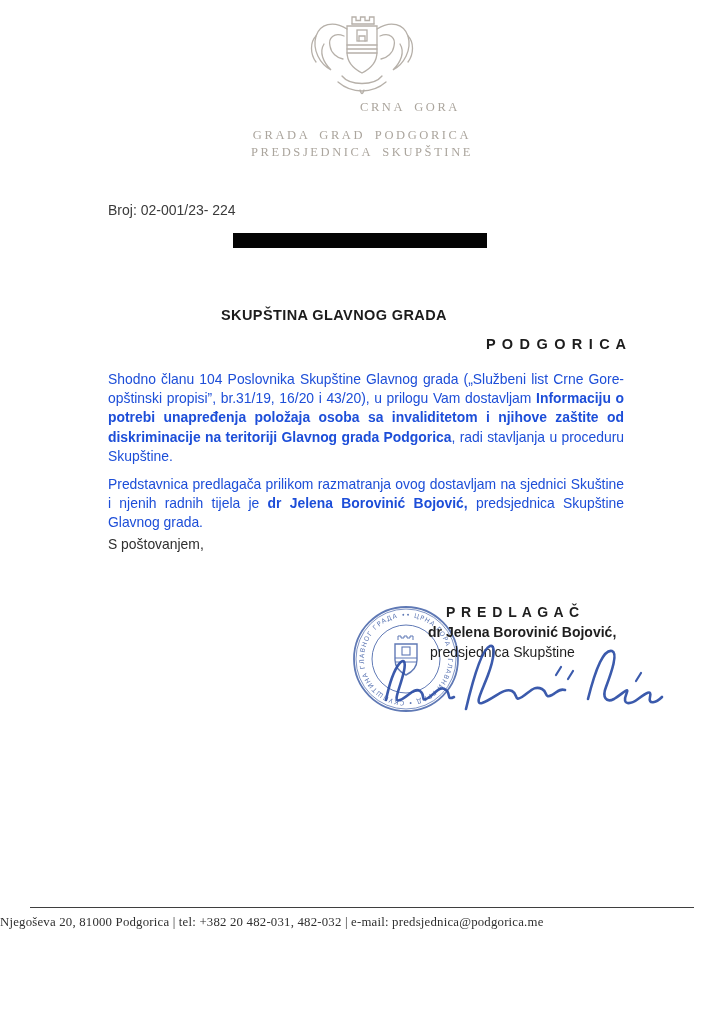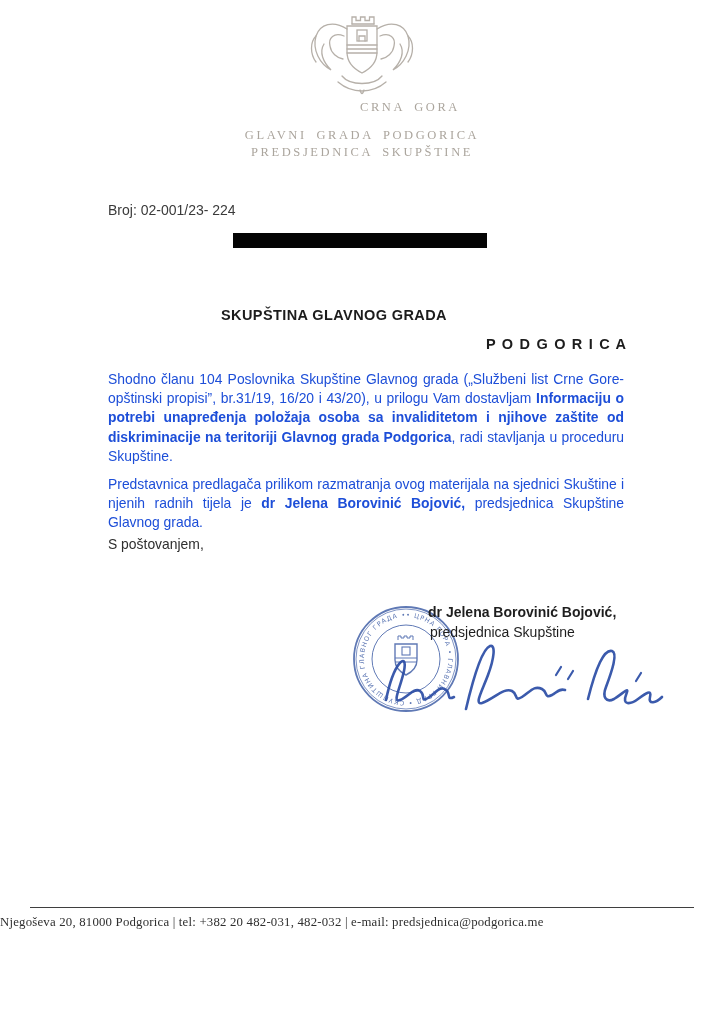--- a/index.html
+++ b/index.html
@@ -78,32 +78,32 @@
     <path d="M77,17 C91,8 104,12 108,24 C112,38 104,52 93,58 C101,50 105,40 100,32"></path>
     <path d="M80,24 C90,20 96,26 94,34 C93,41 87,46 81,47"></path>
     <path d="M108,24 C114,30 114,42 108,50"></path>
 
     <path d="M42,64 C50,74 74,74 82,64"></path>
     <path d="M38,70 C52,82 72,82 86,70"></path>
     <path d="M60,78 q2,7 4,0"></path>
   </svg>
 
   <div class="lh-line lh1">CRNA GORA</div>
-  <div class="lh-line lh2">GLAVNI GRADA PODGORICA</div>
+  <div class="lh-line lh2">GRADA GRAD PODGORICA</div>
   <div class="lh-line lh3">PREDSJEDNICA SKUPŠTINE</div>
 
   <div class="meta-number">Broj: 02-001/23- 224</div>
 
   <div class="redaction"></div>
 
   <div class="title1">SKUPŠTINA GLAVNOG GRADA</div>
   <div class="title2">P O D G O R I C A</div>
 
   <div class="para p1"><span>Shodno članu 104 Poslovnika Skupštine Glavnog grada („Službeni list Crne Gore-opštinski propisi”, br.31/19, 16/20 i 43/20), u prilogu Vam dostavljam </span><span style="font-weight: 700;">Informaciju o potrebi unapređenja položaja osoba sa invaliditetom i njihove zaštite od diskriminacije na teritoriji Glavnog grada Podgorica</span><span>, radi stavljanja u proceduru Skupštine.</span></div>
-  <div class="para p2"><span>Predstavnica predlagača prilikom razmatranja ovog materijala na sjednici Skuštine i njenih radnih tijela je </span><span style="font-weight: 700;">dr Jelena Borovinić Bojović,</span><span> predsjednica Skupštine Glavnog grada.</span></div>
+  <div class="para p2"><span>Predstavnica predlagača prilikom razmatranja ovog dostavljam na sjednici Skuštine i njenih radnih tijela je </span><span style="font-weight: 700;">dr Jelena Borovinić Bojović,</span><span> predsjednica Skupštine Glavnog grada.</span></div>
   <div class="closing">S poštovanjem,</div>
 
   <svg class="stamp" viewBox="0 0 120 114">
     <g stroke="#4a67ab" fill="none" stroke-width="1.8">
       <circle cx="60" cy="57" r="52"></circle>
       <circle cx="60" cy="57" r="50" stroke-width="0.8"></circle>
       <circle cx="60" cy="57" r="34" stroke-width="1"></circle>
     </g>
     <defs>
       <path id="stampCircle" d="M60,15 a42,42 0 1,1 -0.01,0 z"></path>
@@ -114,20 +114,21 @@
     <g stroke="#4a67ab" fill="none" stroke-width="1.4">
 
       <path d="M49,42 h22 v16 c0,8 -5,12 -11,15 c-6,-3 -11,-7 -11,-15 z"></path>
       <rect x="56" y="45" width="8" height="8" stroke-width="1.1"></rect>
       <path d="M49,56 h22 M49,60 h22" stroke-width="1.1"></path>
       <path d="M52,38 v-4 h3 v2 h3 v-2 h3 v2 h3 v-2 h3 v4" stroke-width="1"></path>
     </g>
   </svg>
 
   <div class="sigblock">
+    <div class="sig-role">P R E D L A G A Č</div>
     <div class="sig-name">dr Jelena Borovinić Bojović,</div>
     <div class="sig-title">predsjednica Skupštine</div>
   </div>
 
   <svg class="signature" viewBox="0 0 296 92" fill="none" stroke="#2b4da5" stroke-width="2.6" stroke-linecap="round" stroke-linejoin="round" opacity="0.92">
     <path d="M8,57 C16,18 30,8 26,28 C22,46 14,60 22,57 C30,54 36,44 42,48 C48,52 42,60 50,55 C58,50 62,42 68,47 C73,50 68,58 76,54"></path>
     <path d="M88,66 C96,32 104,6 112,3 C118,1 116,16 110,32 C104,48 96,62 104,60 C116,56 126,44 134,48 C140,51 136,59 144,54 C152,49 156,42 164,46 C170,49 166,56 174,52 C179,49 182,45 187,47"></path>
     <path d="M178,32 l5,-8 M190,36 l5,-8" stroke-width="2.2"></path>
     <path d="M210,56 C218,24 226,6 234,8 C240,10 234,28 228,44 C224,54 228,60 236,56 C246,50 252,42 248,52 C244,62 252,62 260,56 C268,50 274,46 272,54 C270,62 278,60 284,54"></path>
     <path d="M258,38 l5,-8" stroke-width="2.2"></path>

